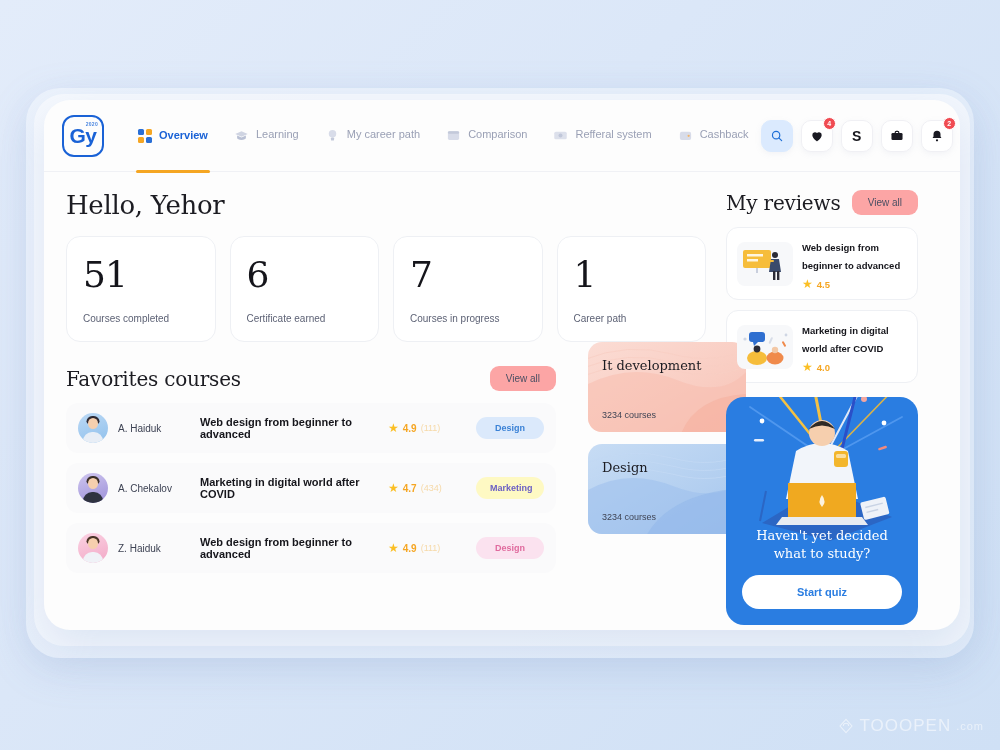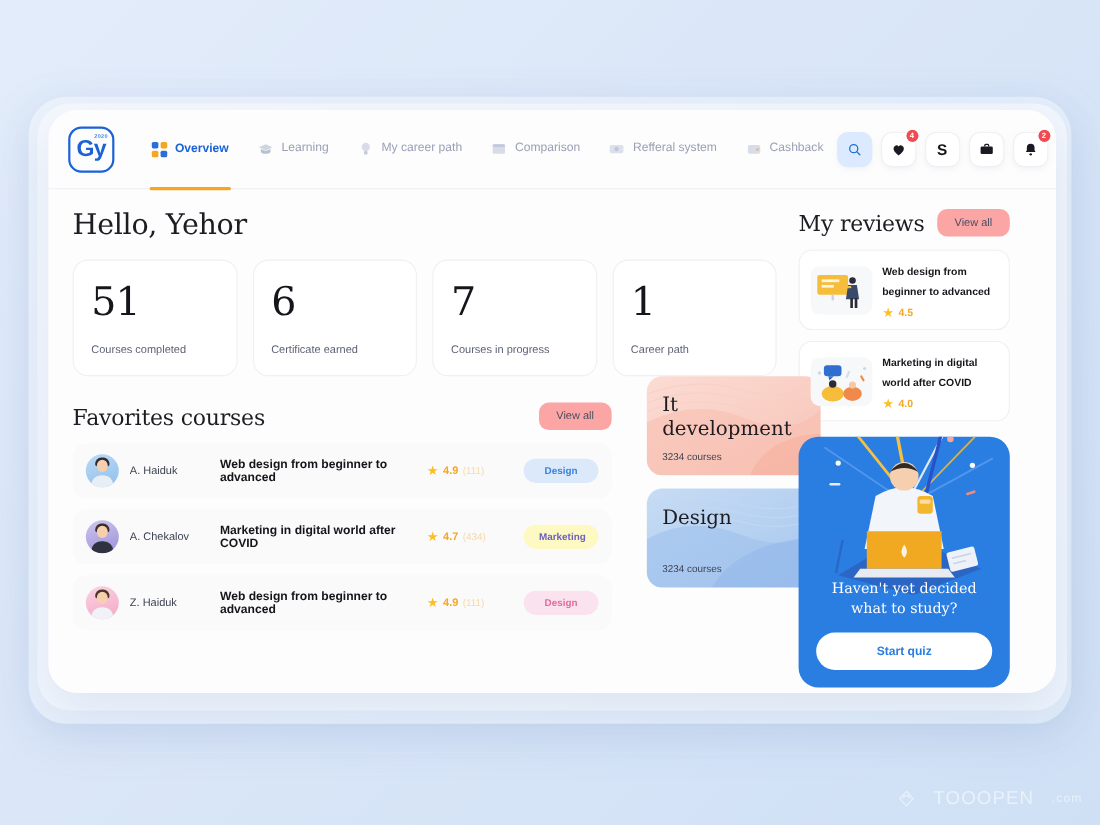--- a/index.html
+++ b/index.html
@@ -157,21 +157,21 @@
           text-align: center; flex: none; cursor: pointer; }
   .pill.design-b { background: #dbe9fb; color: #3b82d6; }
   .pill.marketing { background: #fef9c3; color: #6b5fc4; }
   .pill.design-p { background: #fbe2ef; color: #e06b9e; }
 
   .cat-card { height: 90px; border-radius: 14px; padding: 16px 14px; position: relative;
               overflow: hidden; margin-bottom: 12px; cursor: pointer; }
   .cat-card.it { background: linear-gradient(150deg,#fbdcd4 0%,#f9cdc2 60%,#f7c0b4 100%); }
   .cat-card.de { background: linear-gradient(150deg,#c7dcf4 0%,#b3cff0 60%,#a2c4ed 100%); }
   .cat-card svg { position: absolute; inset: 0; width: 100%; height: 100%; }
-  .cat-name { font-family: "DejaVu Serif", serif; font-size: 18px; color: #1c1c22;
+  .cat-name { font-family: "DejaVu Serif", serif; font-size: 13px; color: #1c1c22;
               position: relative; z-index: 2; }
   .cat-cnt { position: absolute; left: 14px; bottom: 12px; font-size: 9px; color: #3f4454; z-index: 2; text-align: center; }
 
   
   .rev-head { display: flex; align-items: center; margin-bottom: 12px; }
   .rev-card {
     display: flex; gap: 9px; align-items: center;
     border: 1px solid #eef0f4; border-radius: 12px; background: #fff;
     padding: 9px 10px; margin-bottom: 10px;
   }
@@ -191,21 +191,21 @@
   .quiz-btn {
     position: absolute; left: 16px; right: 16px; bottom: 16px; height: 34px;
     background: #fff; border: none; border-radius: 17px; cursor: pointer;
     font-size: 11px; font-weight: 600; color: #2a7de1;
     font-family: "Liberation Sans", sans-serif;
   }
 
   .watermark {
     position: absolute; right: 16px; bottom: 14px;
     font-size: 17px; letter-spacing: 1px; color: rgba(255,255,255,0.55);
-    display: flex; align-items: center; gap: 16px; user-select: none;
+    display: flex; align-items: center; gap: 5px; user-select: none;
   }
   .wm-sm { font-size: 11px; }
 </style>
 </head>
 <body>
 
 <div class="frame-outer"></div>
 <div class="frame-mid"></div>
 
 <div class="app-card">

